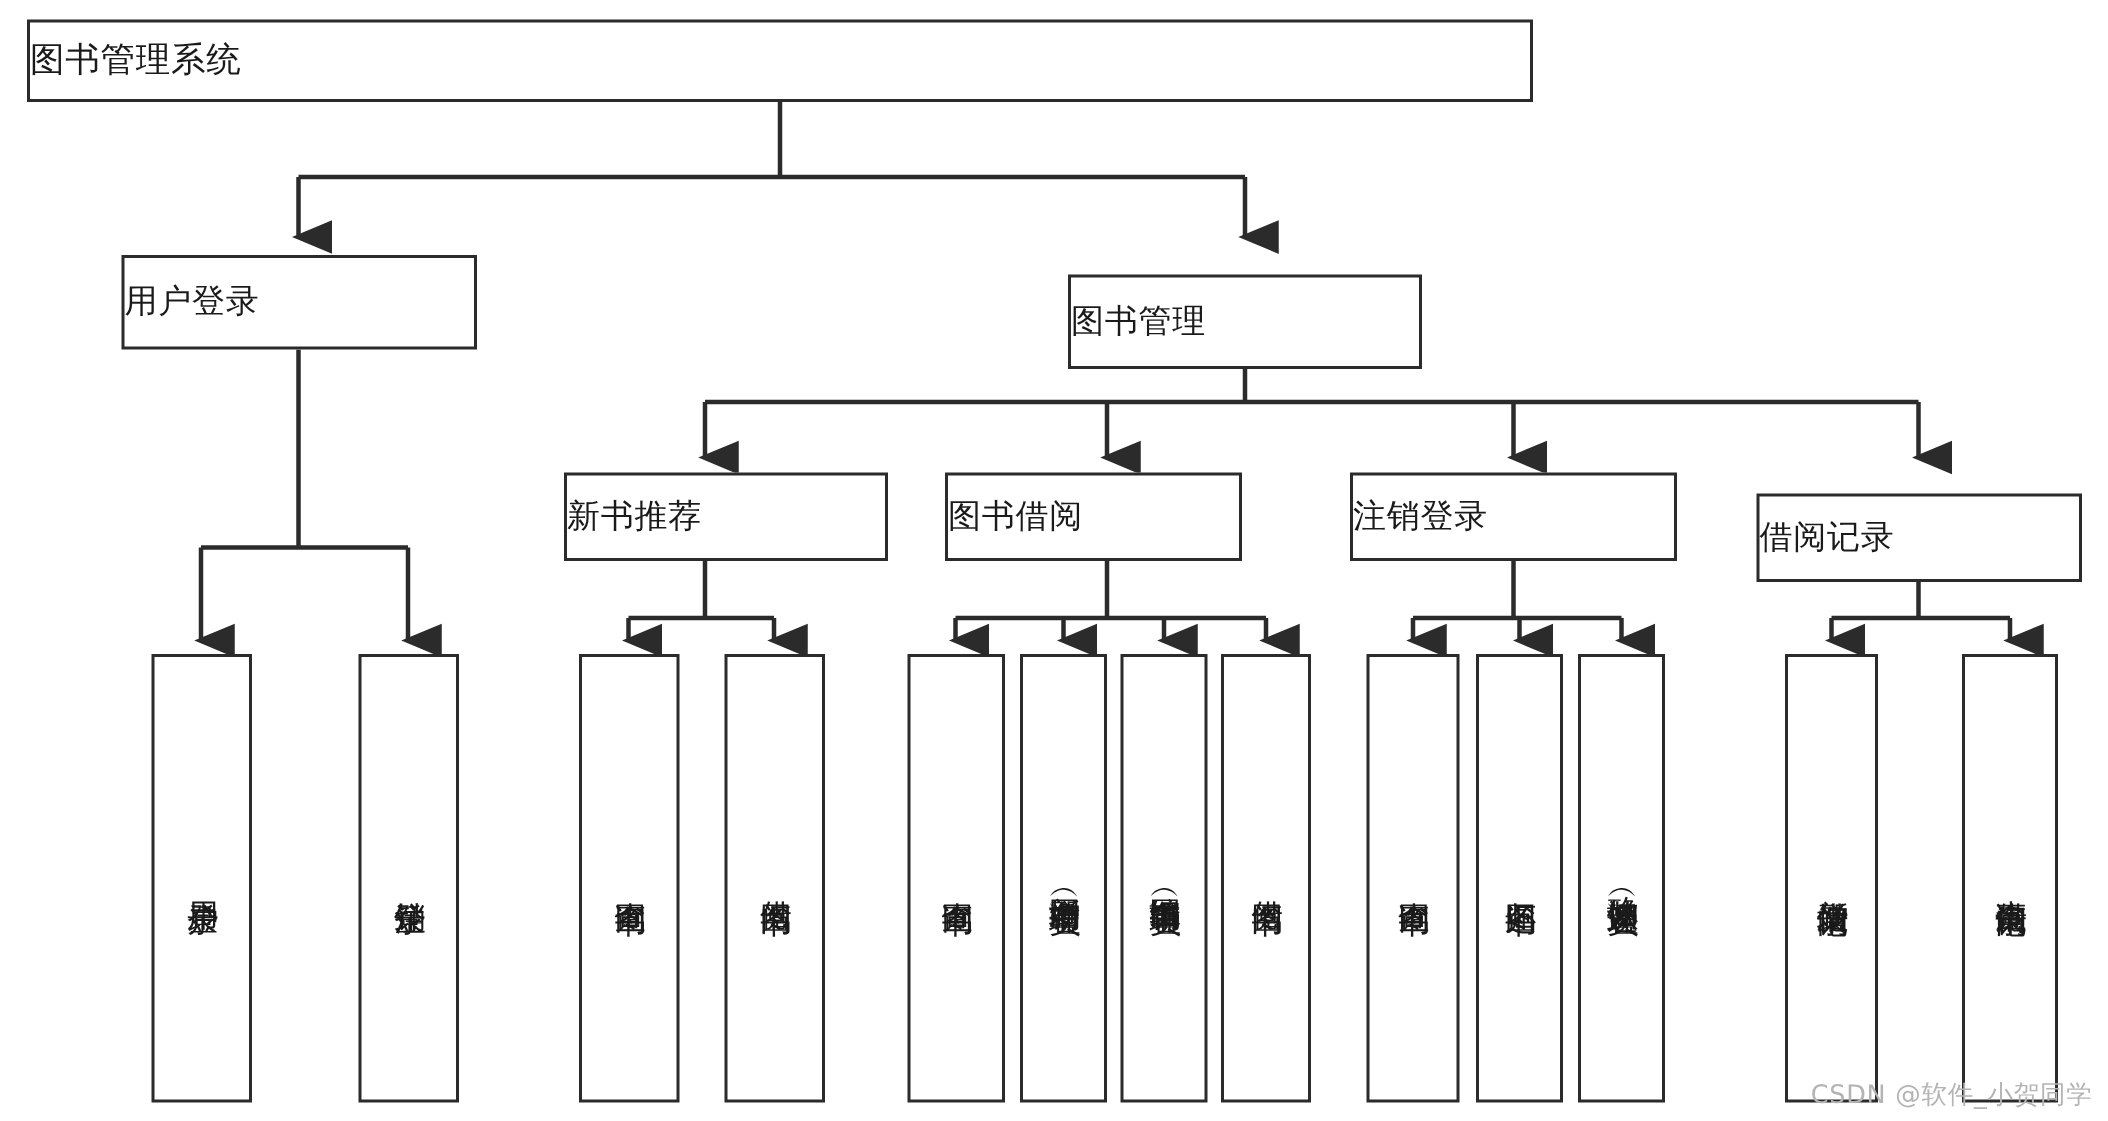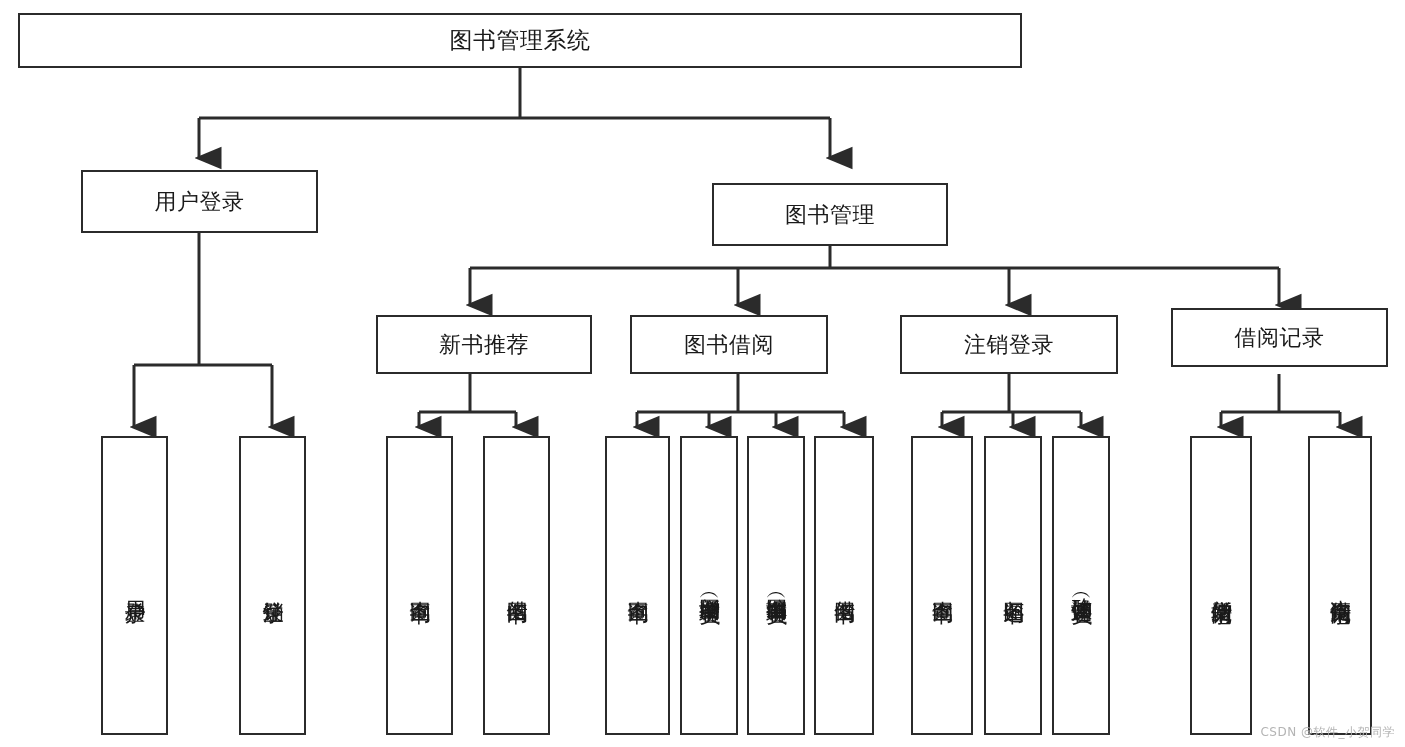--- a/index.html
+++ b/index.html
@@ -25,21 +25,20 @@
     height: 747px;
     pointer-events: none;
   }
   .node {
     position: absolute;
     box-sizing: border-box;
     background: #ffffff;
     border: 2px solid #2b2b2b;
     display: flex;
     align-items: center;
-    justify-content: center;
     color: #1a1a1a;
   }
   .node-label {
     display: block;
     text-align: center;
     line-height: 1.18;
     letter-spacing: 0.5px;
   }
   .node-root { }
   .node-root .node-label {
@@ -59,21 +58,21 @@
     font-size: 21px;
     line-height: 1.12;
     letter-spacing: 1px;
     max-height: 286px;
     white-space: nowrap;
   }
   #watermark {
     position: absolute;
     right: 10px;
     bottom: 6px;
-    font-size: 12px;
+    font-size: 17px;
     color: #b4b4b4;
     letter-spacing: 0.5px;
     white-space: nowrap;
   }
 </style>
 </head>
 <body>
 
 <div id="diagram-root">
 
@@ -140,21 +139,21 @@
 
   <div class="node node-level3" style="left:376px; top:315px; width:216px; height:59px;">
     <span class="node-label">新书推荐</span>
   </div>
   <div class="node node-level3" style="left:630px; top:315px; width:198px; height:59px;">
     <span class="node-label">图书借阅</span>
   </div>
   <div class="node node-level3" style="left:900px; top:315px; width:218px; height:59px;">
     <span class="node-label">注销登录</span>
   </div>
-  <div class="node node-level3" style="left:1171px; top:308px; width:217px; height:59px;">
+  <div class="node node-level3" style="left:1171px; top:329px; width:217px; height:59px;">
     <span class="node-label">借阅记录</span>
   </div>
 
   <div class="node node-leaf" style="left:101px; top:436px; width:67px; height:299px;">
     <span class="node-label">用户登录</span>
   </div>
   <div class="node node-leaf" style="left:239px; top:436px; width:67px; height:299px;">
     <span class="node-label">注销登录</span>
   </div>
   <div class="node node-leaf" style="left:386px; top:436px; width:67px; height:299px;">

